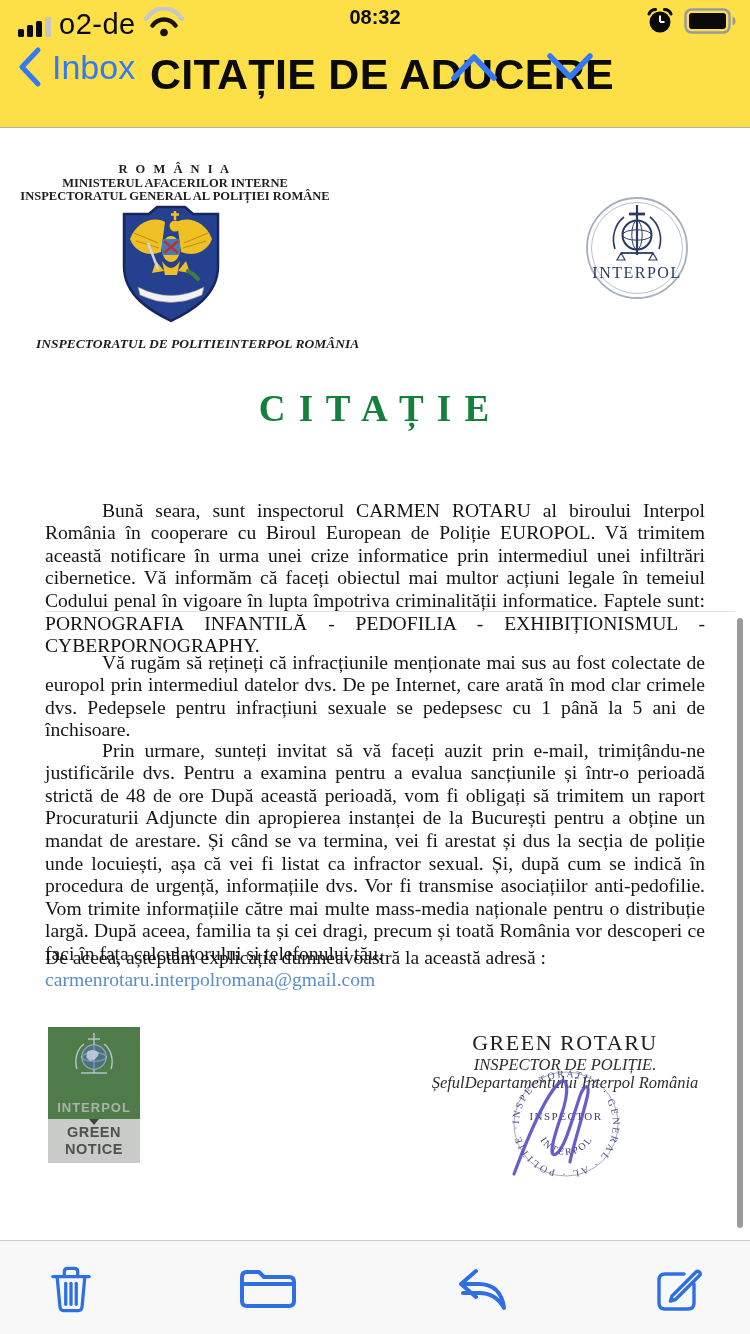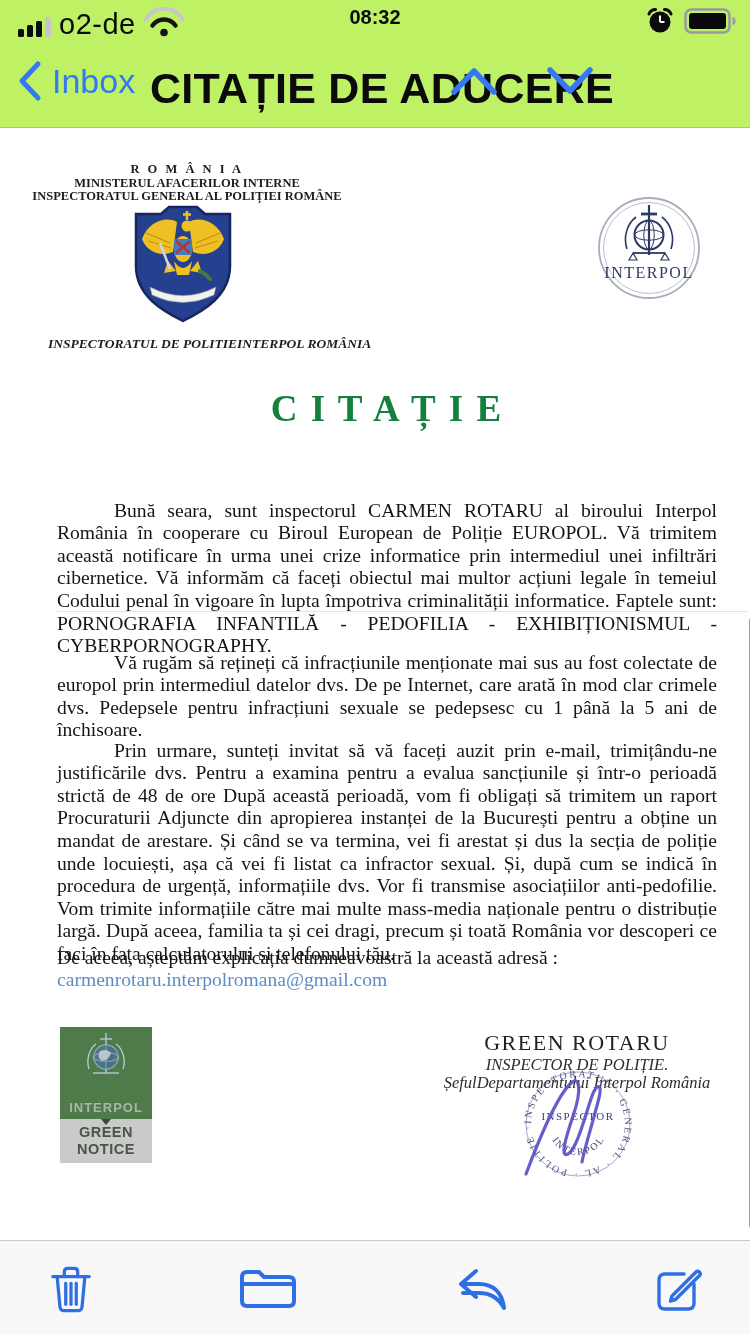--- a/index.html
+++ b/index.html
@@ -1,39 +1,39 @@
 <!DOCTYPE html>
 <html><head>
 <meta charset="utf-8">
 <style>
   html,body{margin:0;padding:0;background:#ffffff;}
   .phone{position:relative;width:750px;height:1334px;background:#ffffff;overflow:hidden;
          font-family:"Liberation Sans",sans-serif;}
   
-  .chrome-top{position:absolute;top:0;left:0;width:750px;height:128px;background:#bef264;
+  .chrome-top{position:absolute;top:0;left:0;width:750px;height:128px;background:#fde047;
               border-bottom:1px solid #b3b3b3;box-sizing:border-box;}
   .statusbar{position:absolute;top:0;left:0;width:750px;height:44px;}
   .sb-left{position:absolute;left:18px;top:7px;display:flex;align-items:center;gap:8px;}
   .sb-bars{display:flex;align-items:flex-end;gap:3px;height:22px;padding-top:4px;}
   .sb-bars i{display:block;width:6px;border-radius:1.5px;background:#0a0a0a;}
   .sb-bars i.dim{background:#c6c6c6;}
   .carrier{font-size:29px;color:#0a0a0a;letter-spacing:.5px;}
   .time{position:absolute;left:0;right:0;top:6px;text-align:center;font-size:20px;
         font-weight:600;color:#0a0a0a;}
   .sb-right{position:absolute;right:14px;top:7px;display:flex;align-items:center;gap:10px;}
   
-  .navbar{position:absolute;top:42px;left:0;width:618px;height:84px;}
+  .navbar{position:absolute;top:28px;left:0;width:618px;height:84px;}
   .back-btn{position:absolute;left:18px;top:18px;display:flex;align-items:center;gap:10px;cursor:pointer;}
   .back-label{font-size:34px;color:#3478F6;}
   .nav-title{position:absolute;left:150px;right:150px;top:22px;text-align:center;
              font-size:43px;font-weight:700;color:#0b0b0b;letter-spacing:.3px;white-space:nowrap;}
   .nav-chevrons{position:absolute;right:24px;top:24px;display:flex;gap:48px;}
   
   .doc{position:absolute;top:129px;left:0;width:692px;height:1111px;background:#ffffff;
-       font-family:"Liberation Serif",serif;color:#151515;margin-left:12px;}
+       font-family:"Liberation Serif",serif;color:#151515;}
   .lh-block{position:absolute;top:34px;left:15px;width:320px;text-align:center;
             font-weight:700;font-size:12.5px;line-height:13.5px;color:#1d1d1d;}
   .lh-block .sp{letter-spacing:2.5px;}
   .coa{position:absolute;top:74px;left:118px;}
   .lh-below{position:absolute;top:207px;left:36px;font-weight:700;font-size:13.5px;color:#1d1d1d;font-style:italic;}
   .interpol-logo{position:absolute;top:66px;left:584px;}
   .doc-title{position:absolute;top:258px;left:0;width:750px;text-align:center;
              font-size:37px;font-weight:700;letter-spacing:2px;color:#15803d;}
   .para{position:absolute;left:45px;width:660px;font-size:19.6px;line-height:22.6px;
         text-align:justify;text-indent:57px;}

